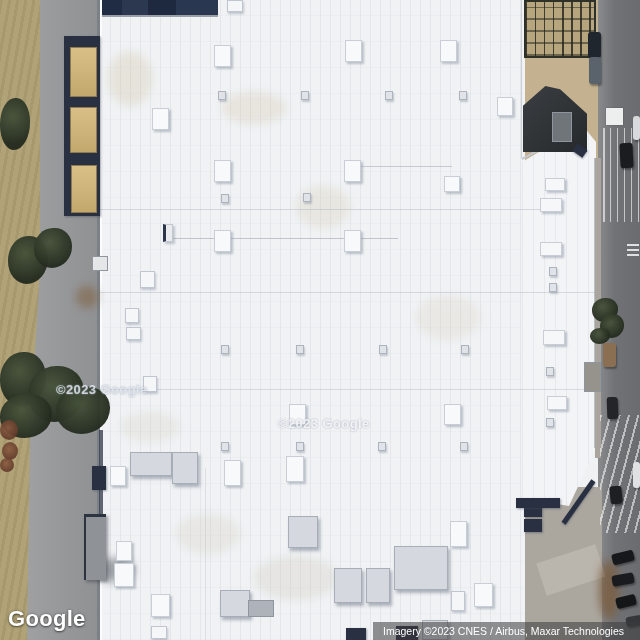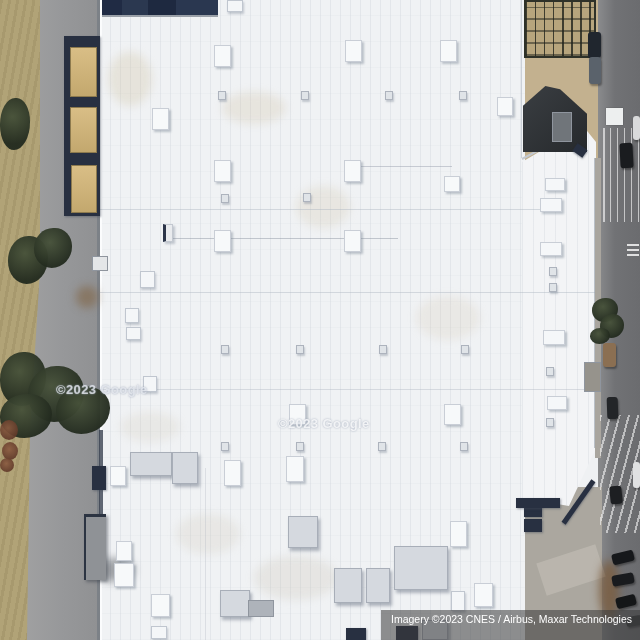--- a/index.html
+++ b/index.html
@@ -57,22 +57,22 @@
   .mark{background:#edefef;box-shadow:0 0 1px rgba(0,0,0,.4);}
   .mark::after{content:"";left:3px;top:4px;width:3px;height:3px;background:#41464d;box-shadow:6px 0 0 #41464d,3px 6px 0 #41464d;}
   .mark2{background-image:repeating-linear-gradient(0deg,#f4f4f4 0 2px,transparent 2px 5px);opacity:.85;}
   .canopy{background:#8f9296;border-top:3px solid #2c3442;border-left:2px solid #2c3442;box-shadow:2px 2px 3px rgba(60,66,76,.5);}
 
   
   .watermark{color:rgba(255,255,255,.8);text-shadow:0 0 2px rgba(150,160,178,.9);
     font-size:13px;font-weight:bold;letter-spacing:.4px;white-space:nowrap;z-index:40;}
   #google-logo{left:8px;bottom:8px;z-index:50;color:#fff;font-size:22px;font-weight:bold;
     letter-spacing:.3px;text-shadow:0 1px 2px rgba(0,0,0,.5),0 0 3px rgba(0,0,0,.35);}
-  #attribution{right:0;bottom:0;height:30px;z-index:50;background:rgba(58,58,58,.55);
-    color:#fff;font-size:10.5px;line-height:18px;padding:0 8px 0 10px;white-space:nowrap;}
+  #attribution{right:0;bottom:0;height:18px;z-index:50;background:rgba(58,58,58,.55);
+    color:#fff;font-size:10.5px;line-height:18px;padding:0 16px 0 10px;white-space:nowrap;}
 </style>
 </head>
 <body>
 
 <div id="scene">
 
   <div class="road-left" style="left:0;top:0;width:102px;height:640px;"></div>
   <div class="field" style="left:0;top:0;width:42px;height:640px;
        clip-path:polygon(0 0,40px 0,40px 270px,30px 430px,27px 640px,0 640px);"></div>
   <div class="tan-ne" style="left:522px;top:0;width:80px;height:162px;"></div>
@@ -214,14 +214,15 @@
       <div class="ac-lg" style="left: 474px; top: 583px; width: 19px; height: 24px;"></div>
       <div class="ac-top" style="left: 451px; top: 591px; width: 14px; height: 20px;"></div>
       <div class="ac-top" style="left: 151px; top: 626px; width: 16px; height: 13px;"></div>
       <div class="navy" style="left: 346px; top: 628px; width: 20px; height: 12px;"></div>
       <div class="navy" style="left: 396px; top: 626px; width: 22px; height: 14px;"></div>
       <div class="ac-xl" style="left: 422px; top: 620px; width: 26px; height: 20px;"></div>
     </div>
 
   <div class="watermark" style="left:56px;top:382px;color:rgba(236,239,244,.75);">©2023 Google</div>
   <div class="watermark" style="left:278px;top:416px;">©2023 Google</div>
+  <div id="google-logo">Google</div>
   <div id="attribution">Imagery ©2023 CNES / Airbus, Maxar Technologies</div>
 </div>
 
 </body></html>

